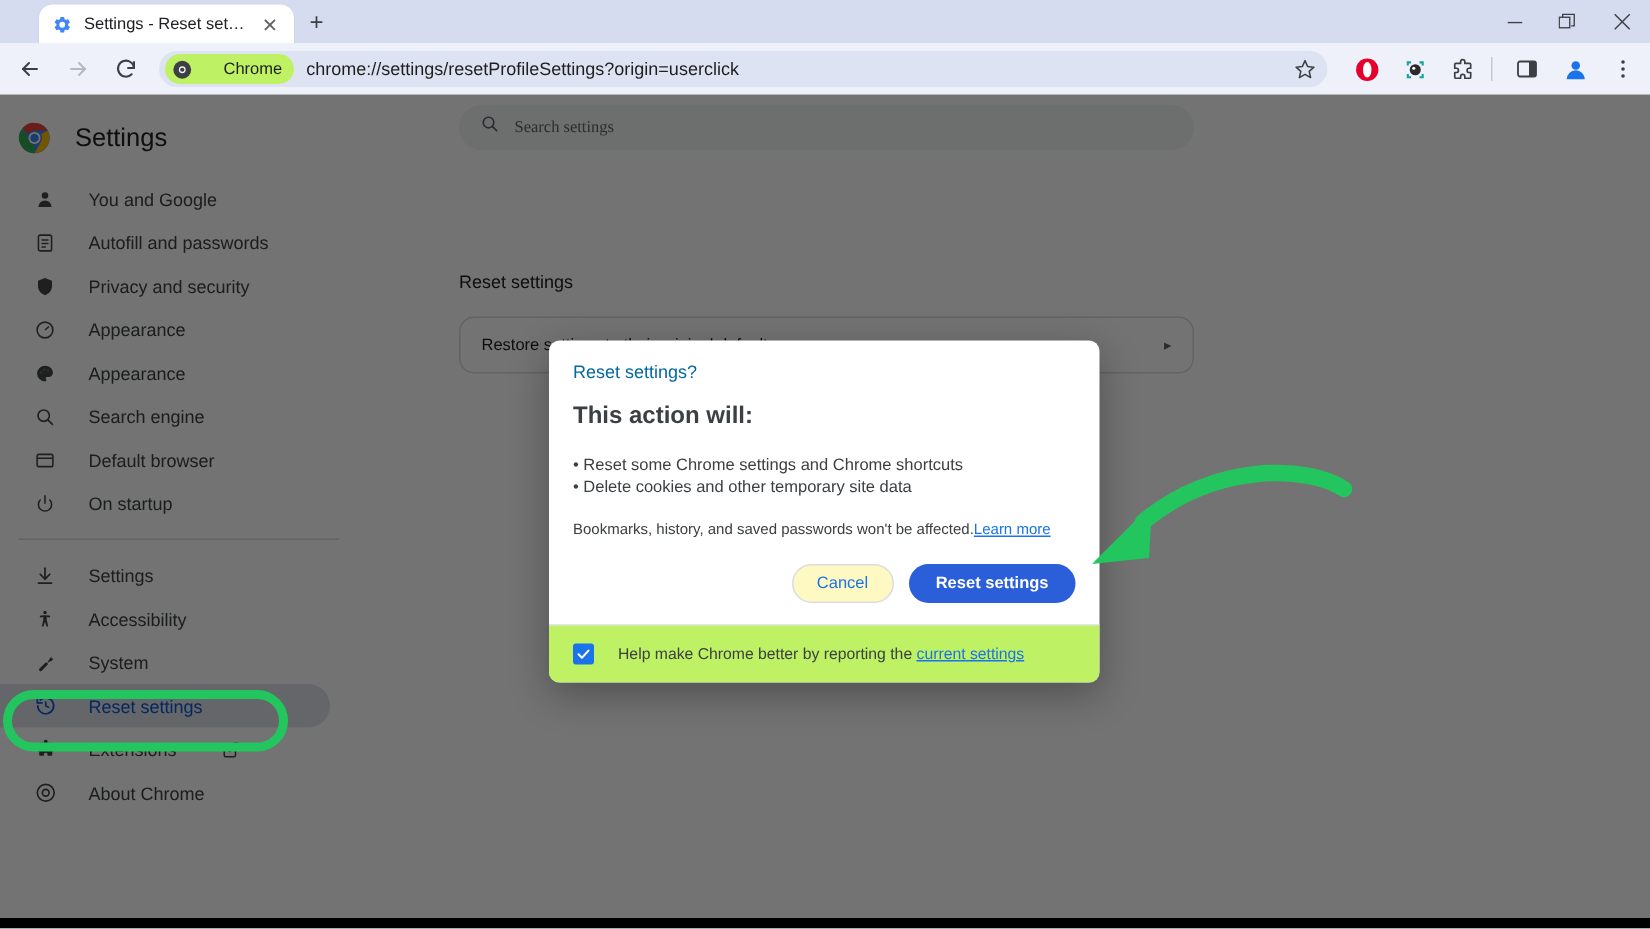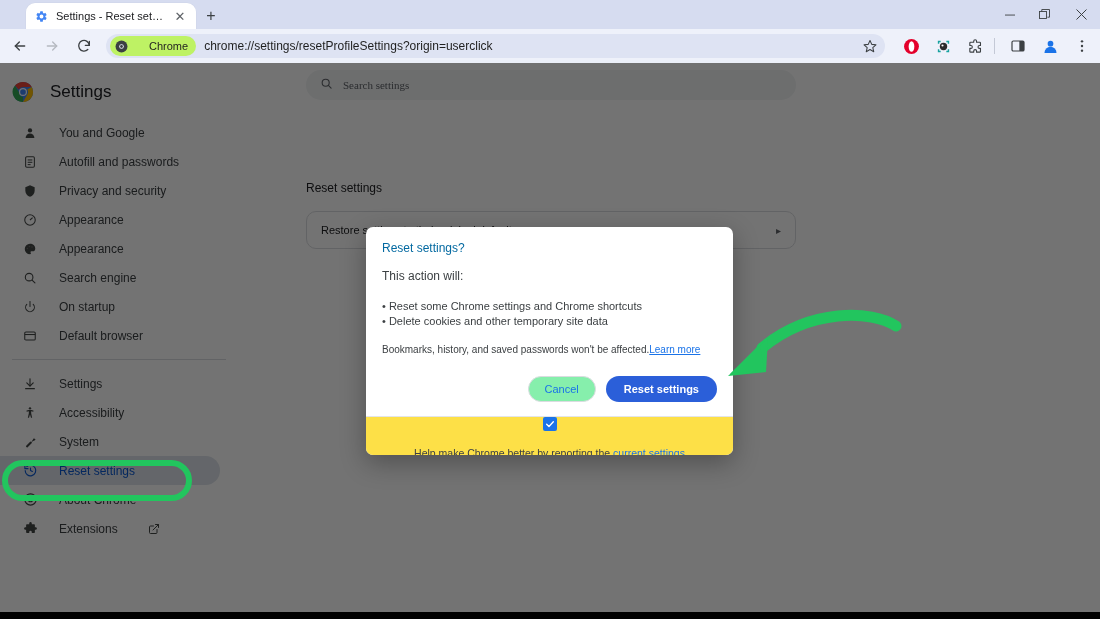--- a/index.html
+++ b/index.html
@@ -127,40 +127,40 @@
     background: rgba(0,0,0,0.55);
   }
   .dialog {
     position: absolute; left: 366px; top: 227px; width: 367px; height: 228px;
     background: #fff; border-radius: 7px; overflow: hidden;
     box-shadow: 0 8px 26px rgba(0,0,0,0.3);
     display: flex; flex-direction: column;
   }
   .dlg-body { padding: 14px 16px 0 16px; flex: 1 1 auto; }
   .dlg-title { font-size: 12px; color: #0369a1; margin-bottom: 14px; }
-  .dlg-lead { font-size: 12px; color: #3c4043; }
+  .dlg-lead { font-size: 16px; color: #3c4043; font-weight: bold; }
   .dlg-bullets { margin-top: 16px; }
   .dlg-bullets div { font-size: 11px; color: #3c4043; line-height: 14.5px; }
   .dlg-note { margin-top: 16px; font-size: 10px; color: #3c4043; }
   .dlg-note a { color: #1a73e8; text-decoration: underline; }
   .dlg-actions {
     display: flex; justify-content: flex-end; align-items: center; gap: 10px;
     padding: 16px 16px 14px 16px;
   }
   .btn {
     height: 26px; border-radius: 14px; font-size: 11px; cursor: pointer;
     display: flex; align-items: center; justify-content: center;
     padding: 0 16px; border: none; font-family: inherit;
   }
-  .btn.secondary { background: #86efac; border: 1px solid #dadce0; color: #1a73e8; }
+  .btn.secondary { background: #fef9c3; border: 1px solid #dadce0; color: #1a73e8; }
   .btn.primary { background: #2b5fd9; color: #fff; font-weight: bold; padding: 0 18px; }
   .dlg-footer {
-    background: #fde047; border-top: 1px solid #e3e5e8;
+    background: #bef264; border-top: 1px solid #e3e5e8;
     display: flex; align-items: center; gap: 16px;
-    padding: 0 16px; height: 39px; flex-direction: column;
+    padding: 0 16px; height: 39px;
   }
   .checkbox {
     width: 14px; height: 14px; flex: 0 0 14px; border-radius: 2px;
     background: #1a73e8; display: flex; align-items: center; justify-content: center;
     cursor: pointer;
   }
   .chk-label { font-size: 10.5px; color: #3c4043; }
   .chk-label a { color: #1a73e8; text-decoration: underline; }
 
   
@@ -370,35 +370,35 @@
           <span class="ic">
             <svg width="14" height="14" viewBox="0 0 24 24" fill="none" stroke="currentColor" stroke-width="1.9" stroke-linecap="round">
                 <circle cx="10.5" cy="10.5" r="6.5"></circle>
                 <line x1="15.5" y1="15.5" x2="20.5" y2="20.5"></line>
               </svg>
           </span>
           <span class="lbl">Search engine</span>
         </div>
         <div class="nav-item">
           <span class="ic">
+            <svg width="14" height="14" viewBox="0 0 24 24" fill="none" stroke="currentColor" stroke-width="1.8">
+                <rect x="3" y="5" width="18" height="14" rx="2"></rect>
+                <line x1="3" y1="9.5" x2="21" y2="9.5"></line>
+              </svg>
+          </span>
+          <span class="lbl">Default browser</span>
+        </div>
+        <div class="nav-item">
+          <span class="ic">
             <svg width="14" height="14" viewBox="0 0 24 24" fill="none" stroke="currentColor" stroke-width="1.8" stroke-linecap="round">
                 <path d="M6.5 7.5a7.5 7.5 0 1 0 11 0"></path>
                 <line x1="12" y1="2.5" x2="12" y2="11"></line>
               </svg>
           </span>
           <span class="lbl">On startup</span>
-        </div>
-        <div class="nav-item">
-          <span class="ic">
-            <svg width="14" height="14" viewBox="0 0 24 24" fill="none" stroke="currentColor" stroke-width="1.8">
-                <rect x="3" y="5" width="18" height="14" rx="2"></rect>
-                <line x1="3" y1="9.5" x2="21" y2="9.5"></line>
-              </svg>
-          </span>
-          <span class="lbl">Default browser</span>
         </div>
       </div>
 
       <div class="nav-sep"></div>
 
       <div class="nav">
         <div class="nav-item">
           <span class="ic">
             <svg width="14" height="14" viewBox="0 0 24 24" fill="none" stroke="currentColor" stroke-width="2" stroke-linecap="round" stroke-linejoin="round">
                 <line x1="12" y1="3" x2="12" y2="15"></line>
@@ -427,44 +427,44 @@
         </div>
         <div class="nav-item selected">
           <span class="ic">
             <svg width="15" height="15" viewBox="0 0 24 24" fill="none" stroke="currentColor" stroke-width="1.8" stroke-linecap="round" stroke-linejoin="round">
               <path d="M3.5 12a8.5 8.5 0 1 0 2.6-6.1"></path>
                 <polyline points="3 4 3 9 8 9"></polyline>
                 <polyline points="12 8 12 12 15 13.5"></polyline>
               </svg>
           </span>
           <span class="lbl">Reset settings</span>
-        </div>
-        <div class="nav-item">
-          <span class="ic">
-            <svg width="15" height="15" viewBox="0 0 24 24" fill="none" stroke="currentColor" stroke-width="1.8">
-                <circle cx="12" cy="12" r="9"></circle>
-                <circle cx="12" cy="12" r="3.6"></circle>
-              </svg>
-          </span>
-          <span class="lbl">About Chrome</span>
         </div>
         <div class="nav-item">
           <span class="ic">
             <svg width="15" height="15" viewBox="0 0 24 24" fill="currentColor">
                 <path d="M10 3.2a2.1 2.1 0 0 1 4 0V5h3.8c.7 0 1.2.5 1.2 1.2V10h1.8a2.1 2.1 0 0 1 0 4H19v3.8c0 .7-.5 1.2-1.2 1.2H14v-1.8a2.1 2.1 0 0 0-4 0V19H6.2c-.7 0-1.2-.5-1.2-1.2V14H3.2a2.1 2.1 0 0 1 0-4H5V6.2C5 5.5 5.5 5 6.2 5H10z"></path>
               </svg>
           </span>
           <span class="lbl">Extensions</span>
           <span class="ext-link">
             <svg width="12" height="12" viewBox="0 0 24 24" fill="none" stroke="currentColor" stroke-width="2" stroke-linecap="round" stroke-linejoin="round">
                 <path d="M18 13v6a2 2 0 0 1-2 2H5a2 2 0 0 1-2-2V8a2 2 0 0 1 2-2h6"></path>
                 <polyline points="15 3 21 3 21 9"></polyline>
                 <line x1="10" y1="14" x2="21" y2="3"></line>
               </svg>
           </span>
+        </div>
+        <div class="nav-item">
+          <span class="ic">
+            <svg width="15" height="15" viewBox="0 0 24 24" fill="none" stroke="currentColor" stroke-width="1.8">
+                <circle cx="12" cy="12" r="9"></circle>
+                <circle cx="12" cy="12" r="3.6"></circle>
+              </svg>
+          </span>
+          <span class="lbl">About Chrome</span>
         </div>
       </div>
     </div>
 
     <div class="content">
       <div class="searchbar">
         <span>
           <svg width="13" height="13" viewBox="0 0 24 24" fill="none" stroke="#5f6368" stroke-width="2" stroke-linecap="round">
               <circle cx="10.5" cy="10.5" r="6.5"></circle>
               <line x1="15.5" y1="15.5" x2="20.5" y2="20.5"></line>

